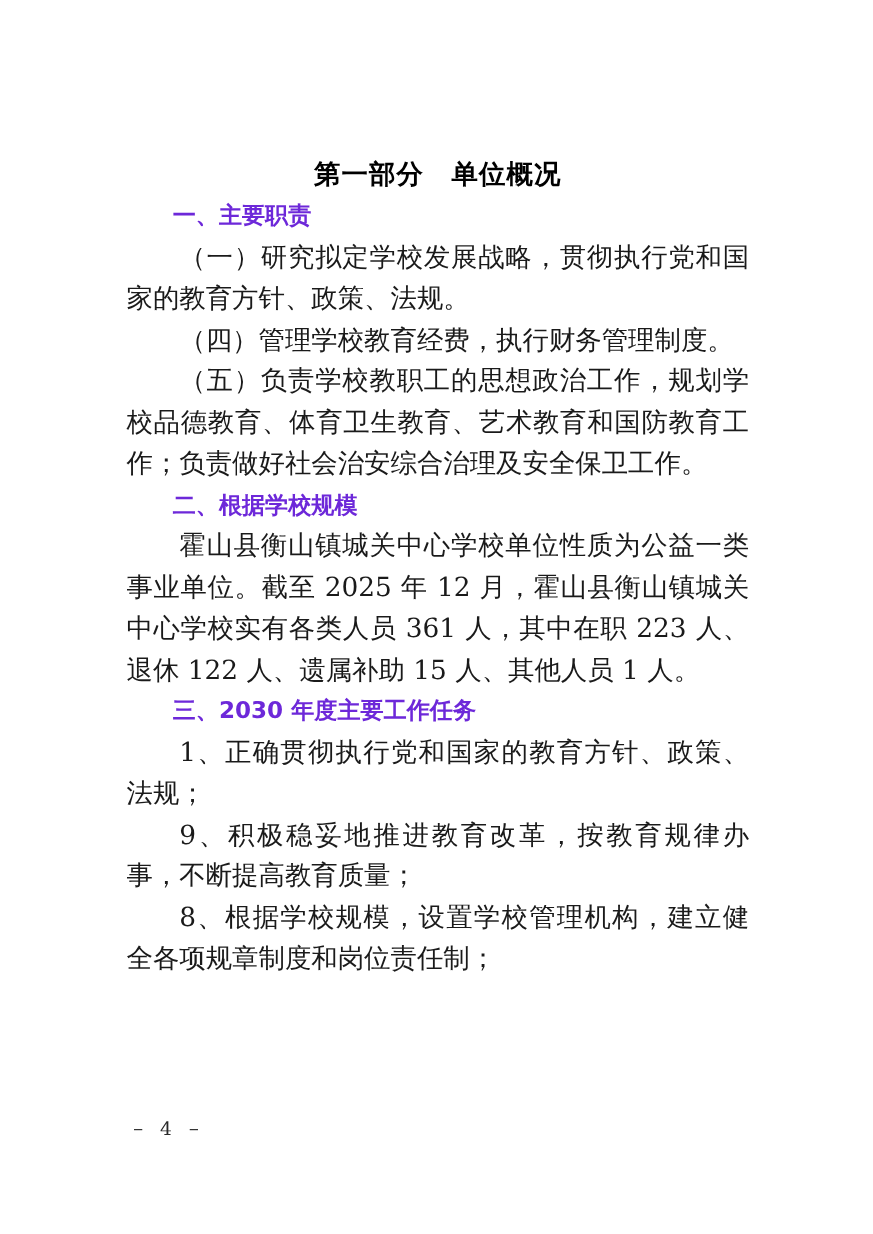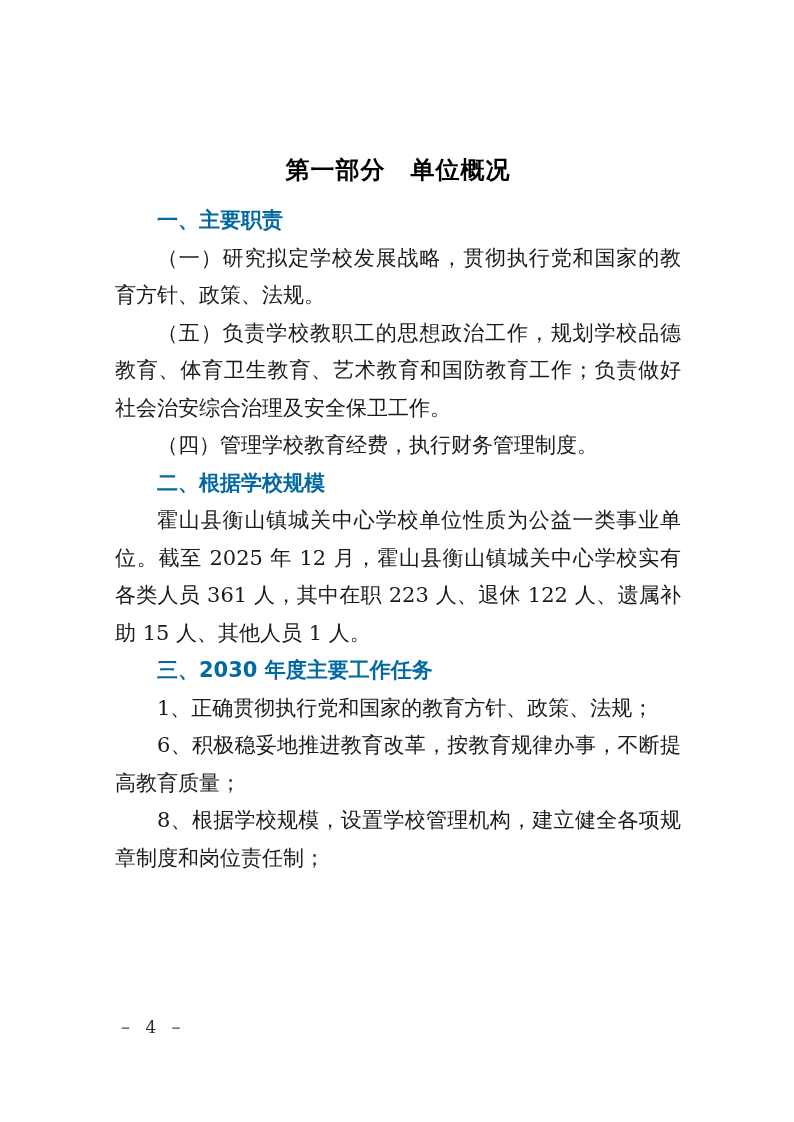--- a/index.html
+++ b/index.html
@@ -16,41 +16,41 @@
     font-family: "DejaVu Serif", serif;
     color: #1a1a1a;
   }
   .content {
     position: absolute;
     top: 138px;
     left: 115px;
     width: 566px;
   }
   .doc-title {
-    margin: 12px;
+    margin: 0;
     font-family: "DejaVu Sans", "Liberation Sans", sans-serif;
     font-weight: bold;
     font-size: 24px;
     line-height: 40px;
     text-align: center;
     color: #000000;
     letter-spacing: 1px;
   }
   .section-heading {
     margin: 0;
     font-family: "DejaVu Sans", "Liberation Sans", sans-serif;
     font-weight: bold;
     font-size: 21px;
     line-height: 37.5px;
     text-indent: 2em;
-    color: #0369a1;
+    color: #6d28d9;
   }
   .body-para {
     margin: 0;
-    font-size: 21px;
+    font-size: 24px;
     line-height: 37.5px;
     text-indent: 2em;
     text-align: justify;
     text-justify: inter-character;
     color: #1a1a1a;
   }
   .page-number {
     position: absolute;
     left: 117px;
     top: 1014px;
@@ -64,27 +64,27 @@
 </head>
 <body>
 
 <div class="page">
   <div class="content">
 
     <h1 class="doc-title">第一部分　单位概况</h1>
 
     <h2 class="section-heading">一、主要职责</h2>
     <p class="body-para">（一）研究拟定学校发展战略，贯彻执行党和国家的教育方针、政策、法规。</p>
+    <p class="body-para">（四）管理学校教育经费，执行财务管理制度。</p>
     <p class="body-para">（五）负责学校教职工的思想政治工作，规划学校品德教育、体育卫生教育、艺术教育和国防教育工作；负责做好社会治安综合治理及安全保卫工作。</p>
-    <p class="body-para">（四）管理学校教育经费，执行财务管理制度。</p>
 
     <h2 class="section-heading">二、根据学校规模</h2>
     <p class="body-para">霍山县衡山镇城关中心学校单位性质为公益一类事业单位。截至 2025 年 12 月，霍山县衡山镇城关中心学校实有各类人员 361 人，其中在职 223 人、退休 122 人、遗属补助 15 人、其他人员 1 人。</p>
 
     <h2 class="section-heading">三、2030 年度主要工作任务</h2>
     <p class="body-para">1、正确贯彻执行党和国家的教育方针、政策、法规；</p>
-    <p class="body-para">6、积极稳妥地推进教育改革，按教育规律办事，不断提高教育质量；</p>
+    <p class="body-para">9、积极稳妥地推进教育改革，按教育规律办事，不断提高教育质量；</p>
     <p class="body-para">8、根据学校规模，设置学校管理机构，建立健全各项规章制度和岗位责任制；</p>
 
   </div>
 
   <div class="page-number">－ 4 －</div>
 </div>
 
 </body></html>

